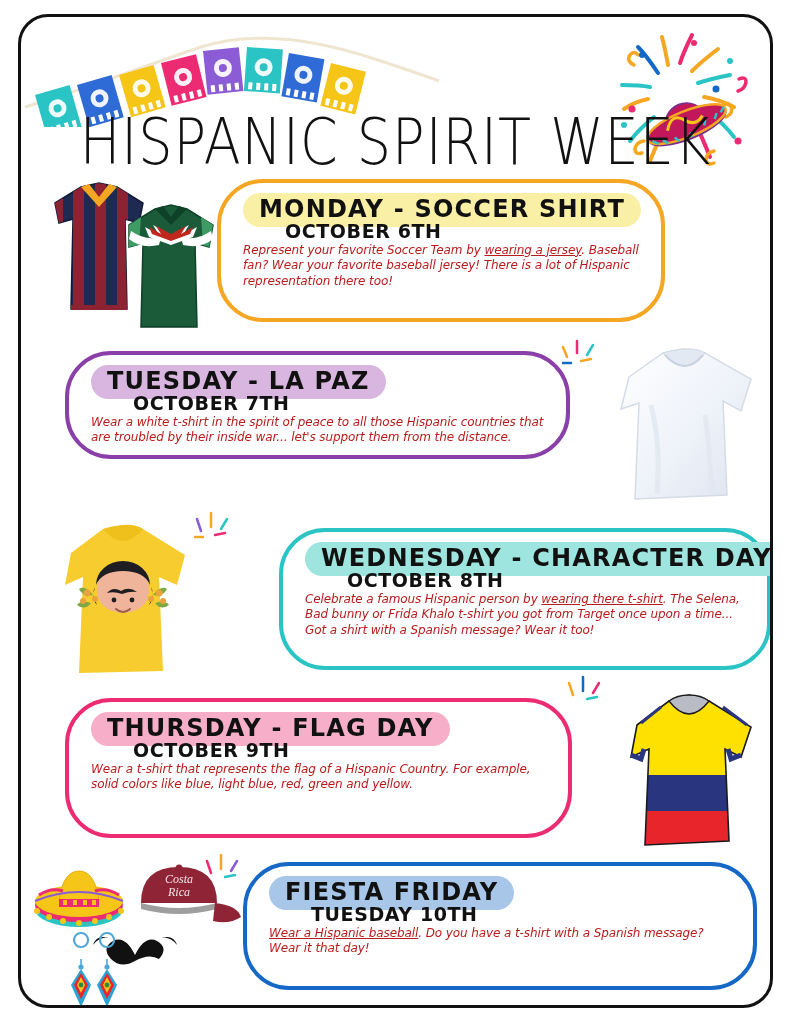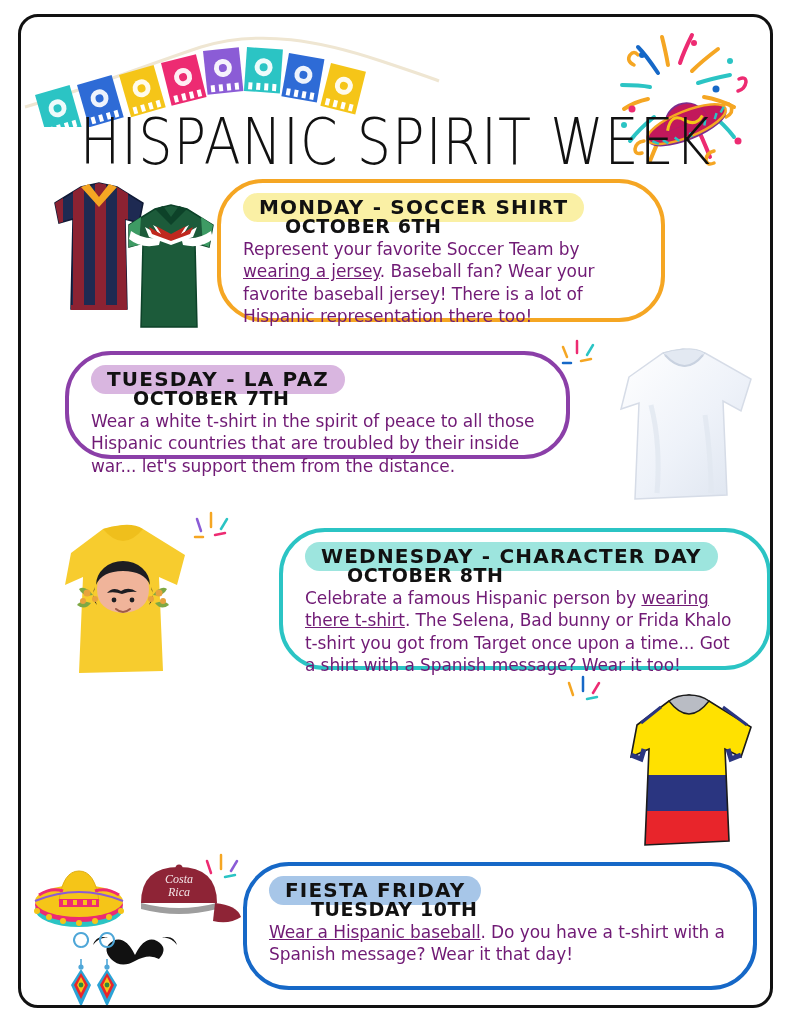--- a/index.html
+++ b/index.html
@@ -9,21 +9,21 @@
     font-family:"Liberation Sans", sans-serif;
     position:relative;
     overflow:hidden;
   }
   #poster{
     position:absolute;
     left:18px; top:14px;
     width:755px; height:994px;
     background:#ffffff;
     border:3px solid #111111;
-    border-radius:20px;
+    border-radius:30px;
     overflow:hidden;
   }
 
   
   .deco{ position:absolute; pointer-events:none; }
 
   
   #banner{ left:0; top:0; width:420px; height:110px; }
 
   
@@ -50,44 +50,45 @@
     border-radius:46px;
     background:#ffffff;
     padding:10px 22px 14px 22px;
   }
   .pill{
     display:inline-block;
     border-radius:20px;
     padding:3px 16px 4px 16px;
     font-family:"DejaVu Sans", sans-serif;
     font-weight:bold;
-    font-size:20px;
+    font-size:24px;
     letter-spacing:1.2px;
     color:#111111;
     white-space:nowrap;
     line-height:1.12;
   }
   .date{
     font-family:"DejaVu Sans", sans-serif;
     font-weight:bold;
     font-size:19px;
     letter-spacing:0.6px;
     color:#111111;
     margin-left:42px;
     margin-top:-5px;
     display:block;
     line-height:1.0;
   }
   .body{
     font-family:"DejaVu Sans", sans-serif;
-    font-size:17px;
+    font-size:12px;
     line-height:1.30;
-    color:#701a75;
+    color:#b91c1c;
     margin-top:2px;
     letter-spacing:-0.1px;
+    font-style:italic;
   }
   .body u{ text-decoration:underline; text-underline-offset:1px; }
 
   
   #card-mon  { left:196px; top:162px; width:448px; height:143px;
                border:4px solid #F5A623; }
   #card-tue  { left:44px;  top:334px; width:505px; height:108px;
                border:4px solid #8B3FA8; }
   #card-wed  { left:214px; top:511px; width:492px; height:142px;
                border:4px solid #2BC4C4;margin-left:44px; }
@@ -464,20 +465,27 @@
   </div>
 
   <div class="card" id="card-wed" style="border-color: rgb(43, 196, 196);">
     <span class="pill" style="background: rgb(157, 229, 222);">WEDNESDAY - CHARACTER DAY</span>
     <span class="date">OCTOBER 8TH</span>
     <div class="body">
       <span>Celebrate a famous Hispanic person by </span><u>wearing there t-shirt</u><span>. The Selena, Bad bunny or Frida Khalo t-shirt you got from Target once upon a time... Got a shirt with a Spanish message? Wear it too!</span>
     </div>
   </div>
 
+  <div class="card" id="card-thu" style="border-color: rgb(237, 43, 114);">
+    <span class="pill" style="background: rgb(247, 175, 201);">THURSDAY - FLAG DAY</span>
+    <span class="date">OCTOBER 9TH</span>
+    <div class="body">
+      <span>Wear a t-shirt that represents the flag of a Hispanic Country. For example, solid colors like blue, light blue, red, green and yellow.</span><span></span>
+    </div>
+  </div>
 
   <div class="card" id="card-fri" style="border-color: rgb(22, 104, 199);">
     <span class="pill" style="background: rgb(167, 198, 232);">FIESTA FRIDAY</span>
     <span class="date">TUESDAY 10TH</span>
     <div class="body">
       <span></span><u>Wear a Hispanic baseball</u><span>. Do you have a t-shirt with a Spanish message? Wear it that day!</span>
     </div>
   </div>
 
 </div>

